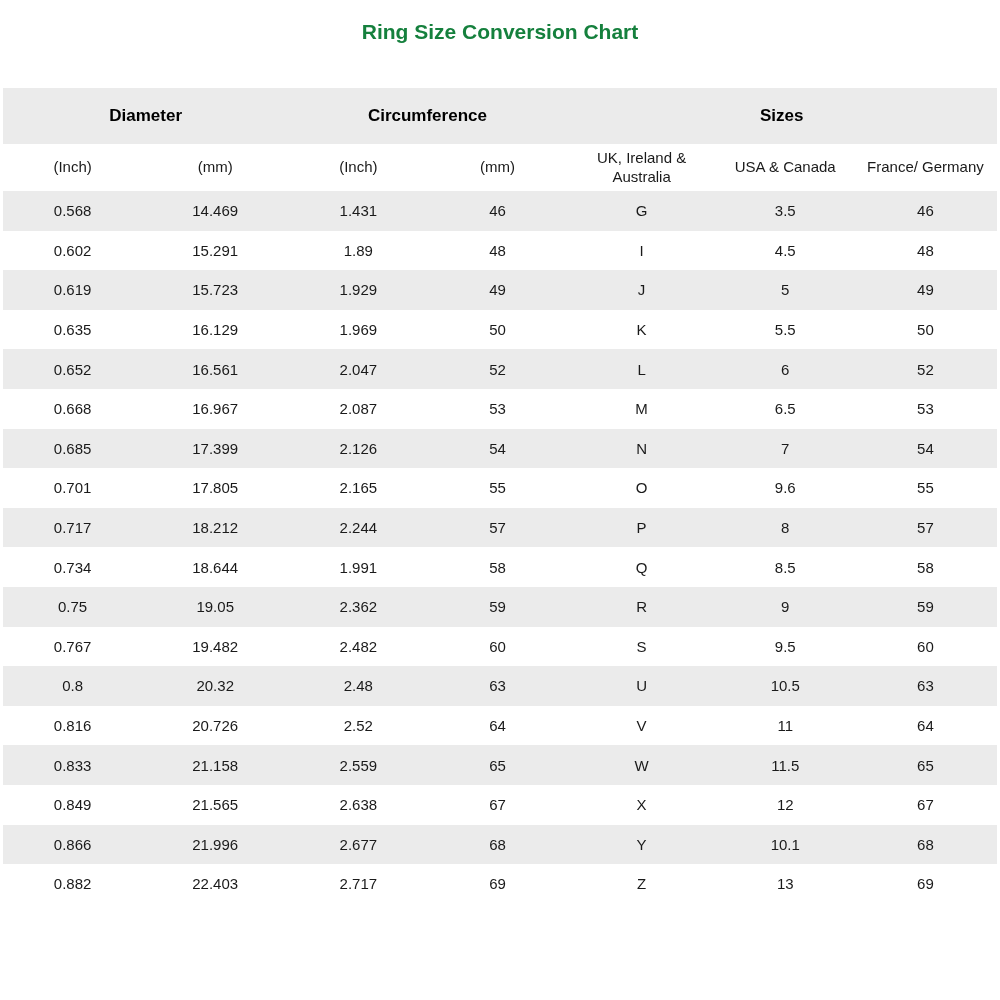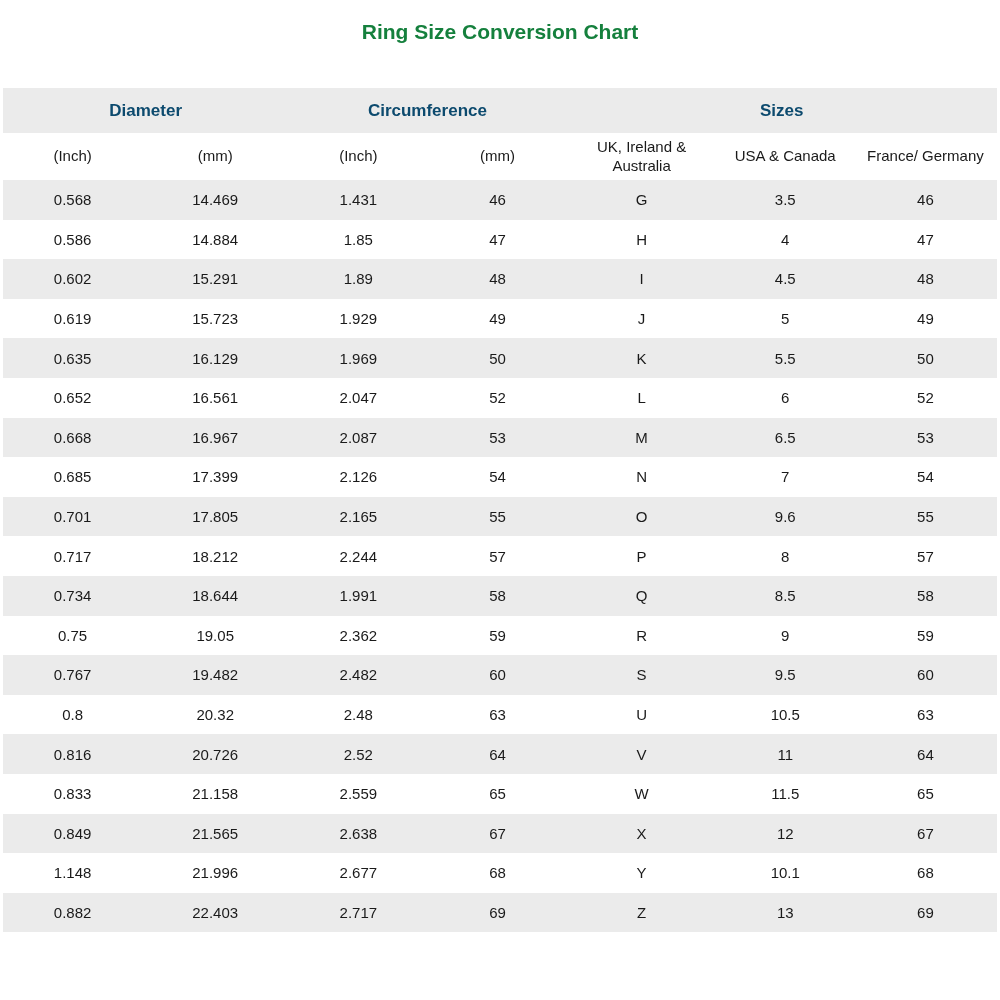--- a/index.html
+++ b/index.html
@@ -27,25 +27,25 @@
     table-layout: fixed;
   }
   table.ring-table th,
   table.ring-table td {
     text-align: center;
     vertical-align: middle;
     padding: 0 4px;
     box-sizing: border-box;
   }
   thead tr.group-header-row th {
-    height: 45px;
+    height: 56px;
     background: #ebebeb;
     font-size: 17px;
     font-weight: bold;
-    color: #0c4a6e;
+    color: #000000;
   }
   thead tr.column-header-row th {
     height: 47px;
     background: #ffffff;
     font-size: 15px;
     font-weight: normal;
     line-height: 1.25;
   }
   tbody td {
     height: 39.6px;
@@ -95,29 +95,20 @@
         <tr>
           <td>0.568</td>
           <td>14.469</td>
           <td>1.431</td>
           <td>46</td>
           <td>G</td>
           <td>3.5</td>
           <td>46</td>
         </tr>
         <tr>
-          <td>0.586</td>
-          <td>14.884</td>
-          <td>1.85</td>
-          <td>47</td>
-          <td>H</td>
-          <td>4</td>
-          <td>47</td>
-        </tr>
-        <tr>
           <td>0.602</td>
           <td>15.291</td>
           <td>1.89</td>
           <td>48</td>
           <td>I</td>
           <td>4.5</td>
           <td>48</td>
         </tr>
         <tr>
           <td>0.619</td>
@@ -239,21 +230,21 @@
         <tr>
           <td>0.849</td>
           <td>21.565</td>
           <td>2.638</td>
           <td>67</td>
           <td>X</td>
           <td>12</td>
           <td>67</td>
         </tr>
         <tr>
-          <td>1.148</td>
+          <td>0.866</td>
           <td>21.996</td>
           <td>2.677</td>
           <td>68</td>
           <td>Y</td>
           <td>10.1</td>
           <td>68</td>
         </tr>
         <tr>
           <td>0.882</td>
           <td>22.403</td>

